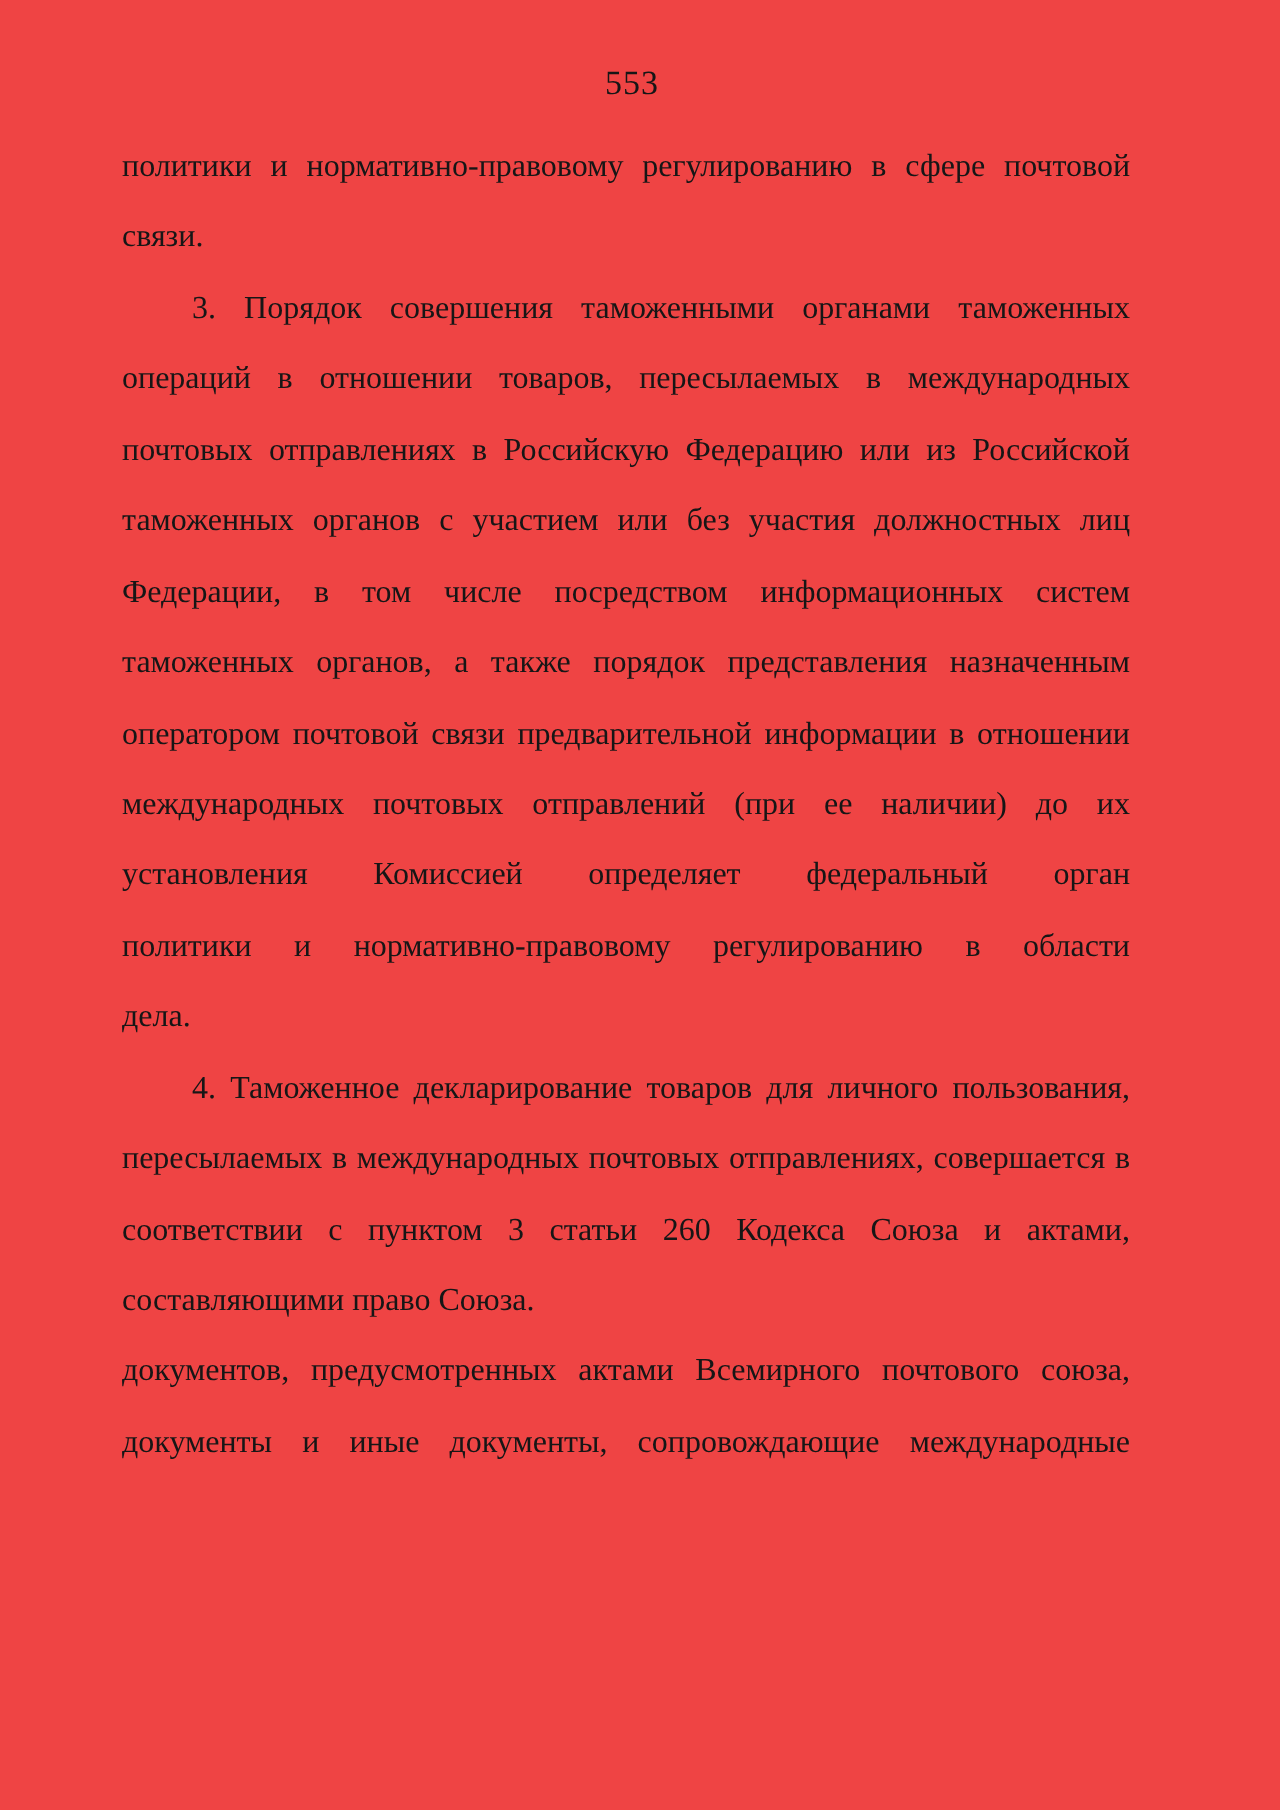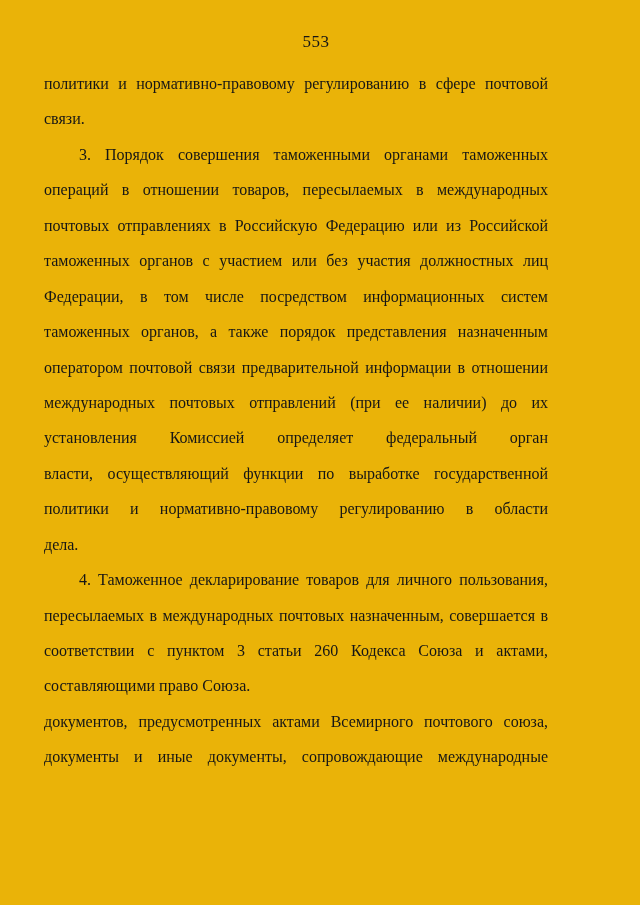--- a/index.html
+++ b/index.html
@@ -4,38 +4,38 @@
 <style>
   html, body {
     margin: 0;
     padding: 0;
     background: #ffffff;
   }
   .sheet {
     position: relative;
     width: 640px;
     height: 905px;
-    background: #eab308;
+    background: #ef4444;
     overflow: hidden;
     font-family: "Liberation Serif", "DejaVu Serif", serif;
     color: #161616;
   }
   .page-number {
     position: absolute;
     top: 33px;
     left: 0;
     width: 632px;
     text-align: center;
     font-size: 17px;
     line-height: 1.1;
     letter-spacing: 0.5px;
   }
   .text-block {
     position: absolute;
-    left: 44px;
+    left: 61px;
     top: 66px;
     width: 504px;
   }
   .paragraph {
     margin: 0;
     padding: 0;
   }
   .line {
     font-size: 16px;
     line-height: 35.45px;
@@ -67,27 +67,26 @@
       <div class="paragraph">
         <div class="line indent">3. Порядок совершения таможенными органами таможенных</div>
         <div class="line">операций в отношении товаров, пересылаемых в международных</div>
         <div class="line">почтовых отправлениях в Российскую Федерацию или из Российской</div>
         <div class="line">таможенных органов с участием или без участия должностных лиц</div>
         <div class="line">Федерации, в том числе посредством информационных систем</div>
         <div class="line">таможенных органов, а также порядок представления назначенным</div>
         <div class="line">оператором почтовой связи предварительной информации в отношении</div>
         <div class="line">международных почтовых отправлений (при ее наличии) до их</div>
         <div class="line">установления Комиссией определяет федеральный орган исполнительной</div>
-        <div class="line">власти, осуществляющий функции по выработке государственной</div>
         <div class="line">политики и нормативно-правовому регулированию в области таможенного</div>
         <div class="line last">дела.</div>
       </div>
       <div class="paragraph">
         <div class="line indent">4. Таможенное декларирование товаров для личного пользования,</div>
-        <div class="line">пересылаемых в международных почтовых назначенным, совершается в</div>
+        <div class="line">пересылаемых в международных почтовых отправлениях, совершается в</div>
         <div class="line">соответствии с пунктом 3 статьи 260 Кодекса Союза и актами,</div>
         <div class="line last">составляющими право Союза.</div>
       </div>
       <div class="paragraph">
         <div class="line">документов, предусмотренных актами Всемирного почтового союза, такие</div>
         <div class="line">документы и иные документы, сопровождающие международные</div>
       </div>
     </div>
 </div>
 

